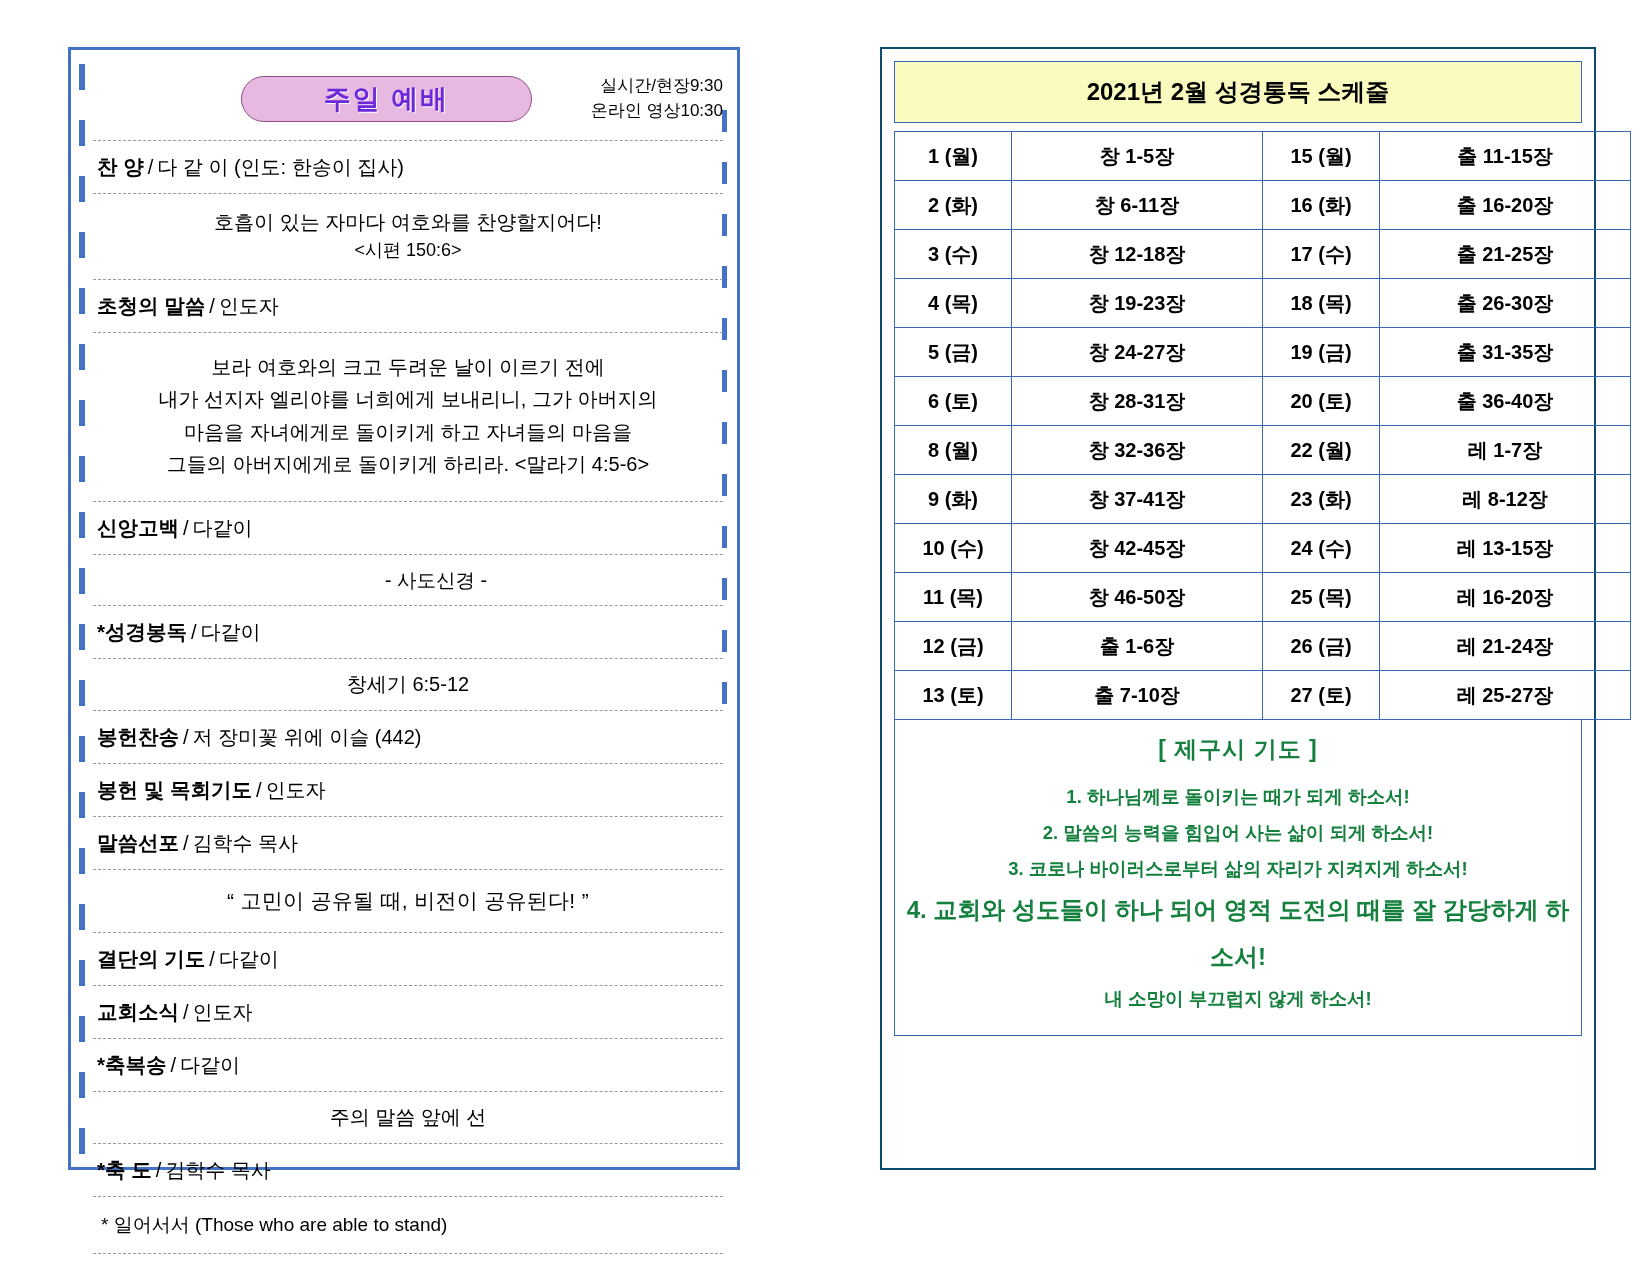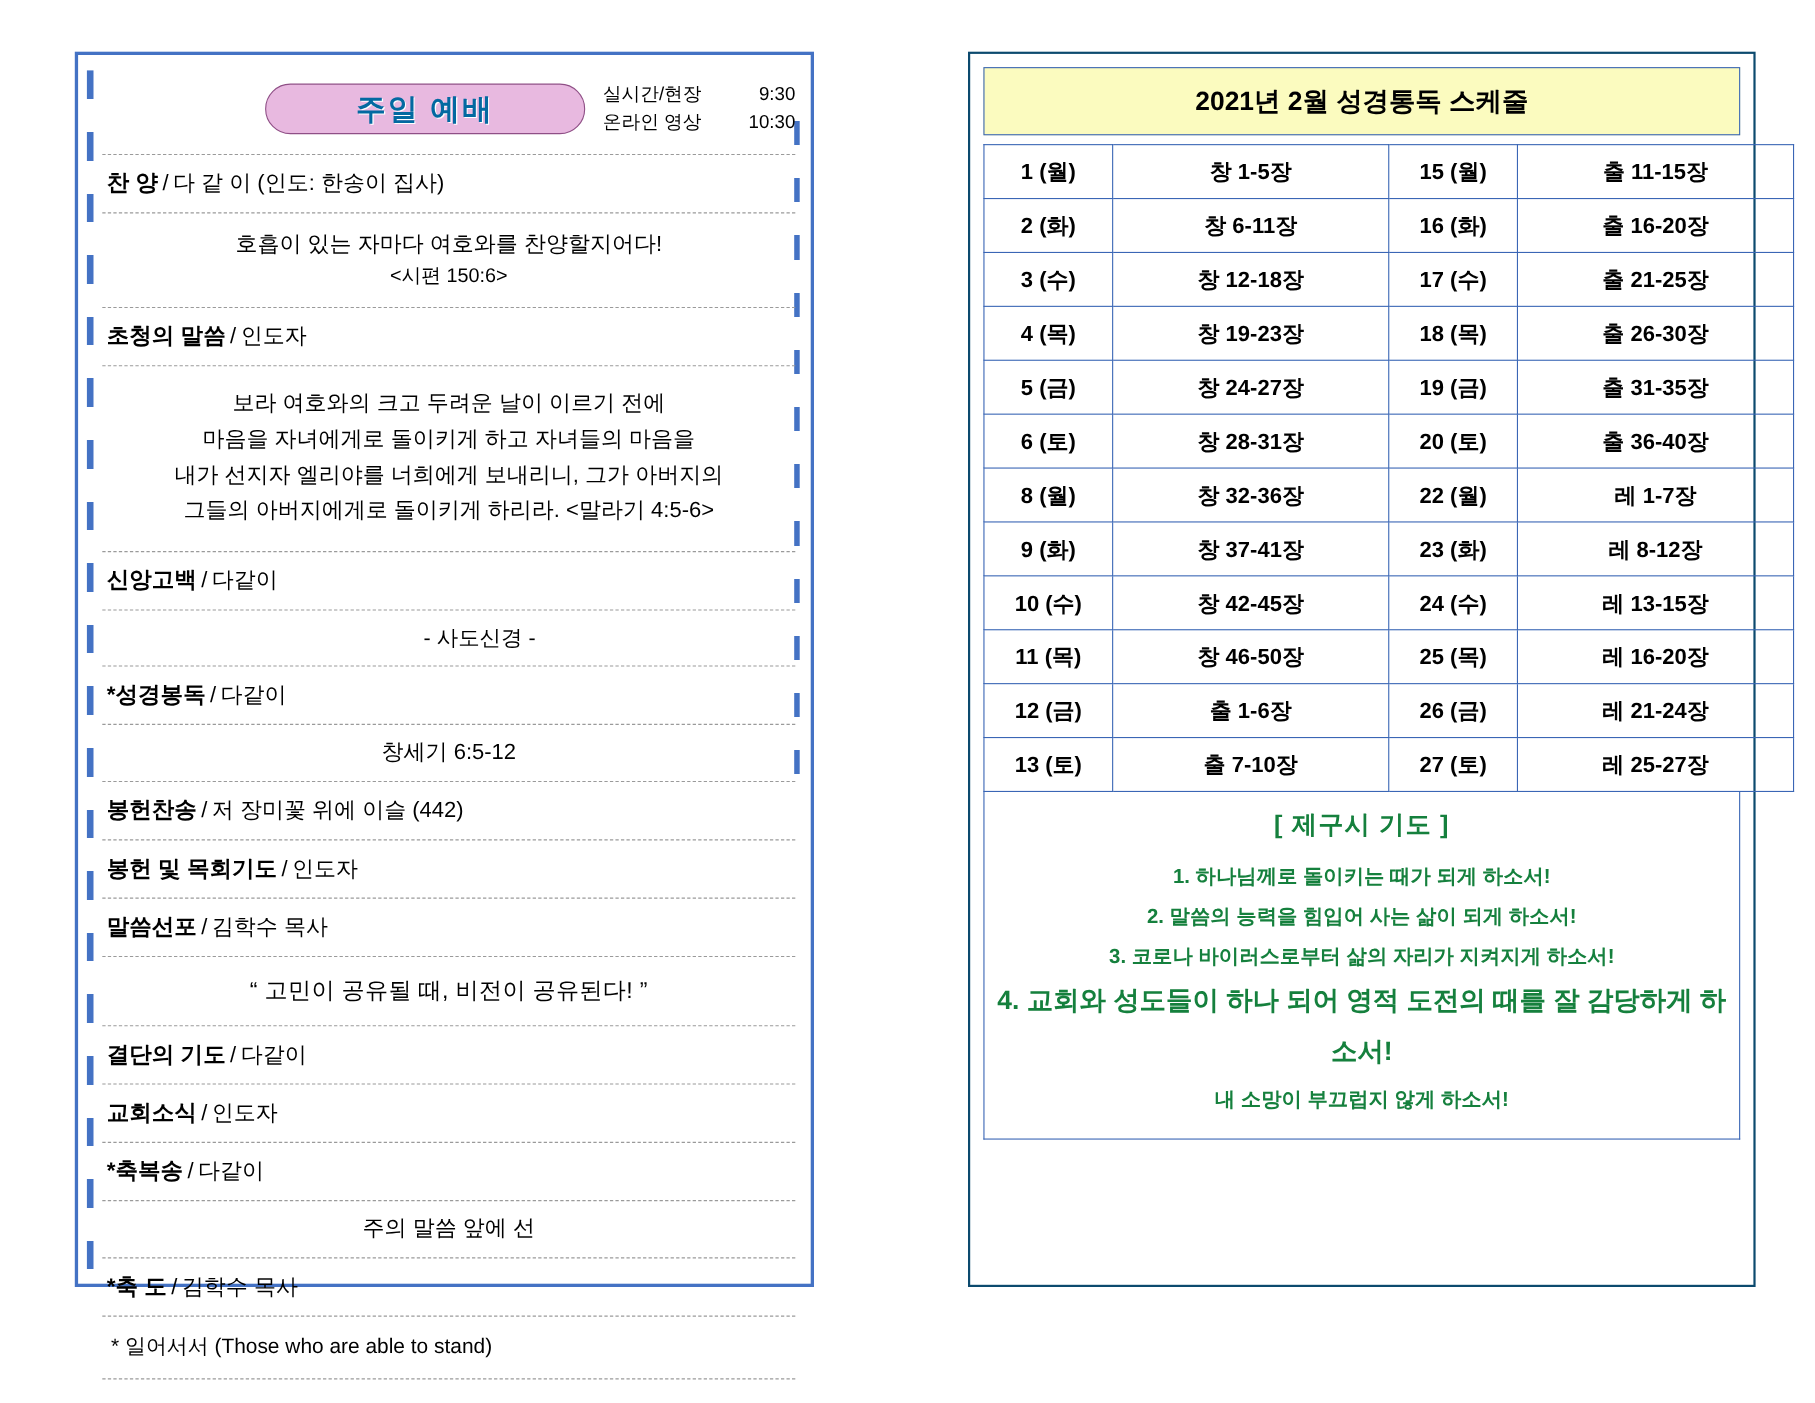--- a/index.html
+++ b/index.html
@@ -75,36 +75,35 @@
     margin-left: 148px;
     height: 46px;
     border-radius: 23px;
     background: #e8b9e0;
     border: 1px solid #8f4f86;
     display: flex;
     align-items: center;
     justify-content: center;
     font-size: 27px;
     font-weight: bold;
-    color: #0369a1;
+    color: #6d28d9;
     letter-spacing: 2px;
     text-shadow: 1px 1px 0 #ffffff;
     box-sizing: border-box;
   }
   .service-times {
     margin-left: 16px;
     font-size: 17px;
     line-height: 1.45;
     white-space: nowrap;
   }
   .service-times div {
     display: flex;
-    justify-content: space-between;
+    justify-content: flex-end;
     width: 175px;
-    gap: 40px;
   }
 
   .row {
     border-top: 1px dashed #9a9a9a;
     padding: 11px 4px 11px 4px;
     font-size: 20px;
     line-height: 1.45;
   }
   .row.first { border-top: 1px dashed #9a9a9a; }
   .row .lbl {
@@ -236,22 +235,22 @@
         <div>호흡이 있는 자마다 여호와를 찬양할지어다!</div>
         <div class="ref">&lt;시편 150:6&gt;</div>
       </div>
 
       <div class="row">
         <span class="lbl">초청의 말씀</span><span class="sep">/</span><span class="val">인도자</span>
       </div>
 
       <div class="row verse">
         <div>보라 여호와의 크고 두려운 날이 이르기 전에</div>
+        <div>내가 선지자 엘리야를 너희에게 보내리니, 그가 아버지의</div>
         <div>마음을 자녀에게로 돌이키게 하고 자녀들의 마음을</div>
-        <div>내가 선지자 엘리야를 너희에게 보내리니, 그가 아버지의</div>
         <div>그들의 아버지에게로 돌이키게 하리라.  &lt;말라기 4:5-6&gt;</div>
       </div>
 
       <div class="row">
         <span class="lbl">신앙고백</span><span class="sep">/</span><span class="val">다같이</span>
       </div>
 
       <div class="row creed">- 사도신경 -</div>
 
       <div class="row">

